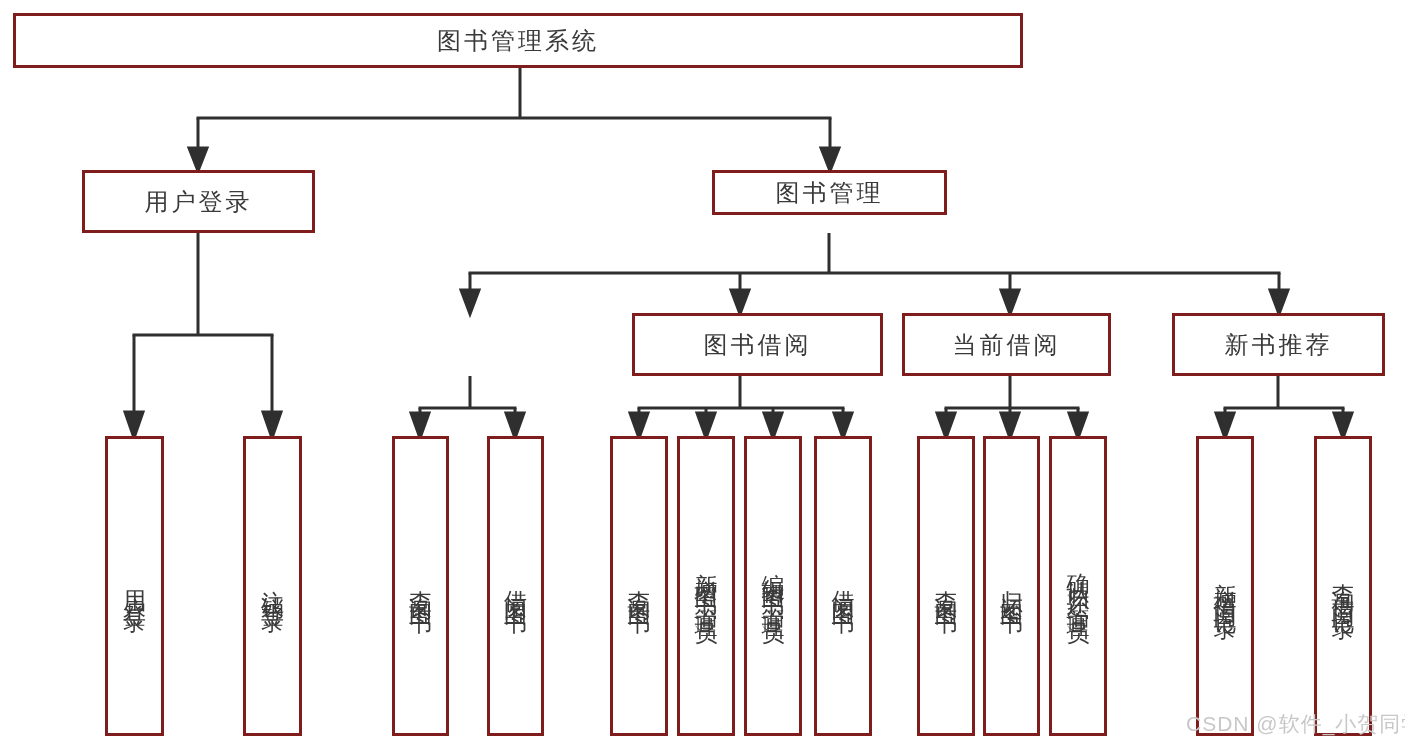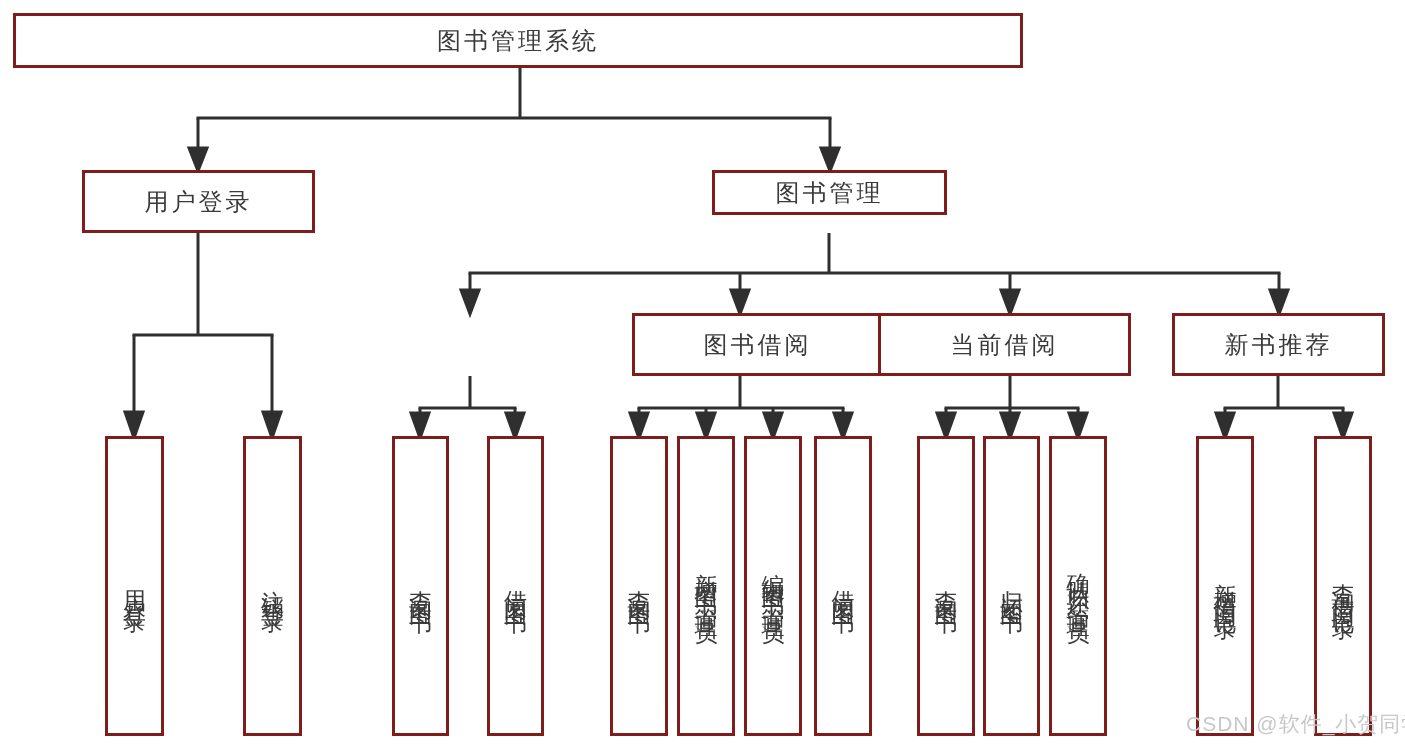--- a/index.html
+++ b/index.html
@@ -128,21 +128,21 @@
       <polygon points="1334,413 1352,413 1343,438"></polygon>
     </g>
   </svg>
 
   <div class="node h" style="left:13px; top:13px; width:1010px; height:55px;">图书管理系统</div>
 
   <div class="node h" style="left:82px; top:170px; width:233px; height:63px;">用户登录</div>
   <div class="node h" style="left:712px; top:170px; width:235px; height:45px;">图书管理</div>
 
   <div class="node h" style="left:632px; top:313px; width:251px; height:63px;">图书借阅</div>
-  <div class="node h" style="left:878px; top:313px; width:253px; height:63px;">当前借阅</div>
+  <div class="node h" style="left:902px; top:313px; width:209px; height:63px;">当前借阅</div>
   <div class="node h" style="left:1172px; top:313px; width:213px; height:63px;">新书推荐</div>
 
   <div class="node v" style="left:105px; top:436px; width:59px; height:300px;">用户登录</div>
   <div class="node v" style="left:243px; top:436px; width:59px; height:300px;">注销登录</div>
 
   <div class="node v" style="left:392px; top:436px; width:57px; height:300px;">查询图书</div>
   <div class="node v" style="left:487px; top:436px; width:57px; height:300px;">借阅图书</div>
 
   <div class="node v" style="left:610px; top:436px; width:58px; height:300px;">查询图书</div>
   <div class="node v" style="left:677px; top:436px; width:58px; height:300px;">新增图书（管理员）</div>

